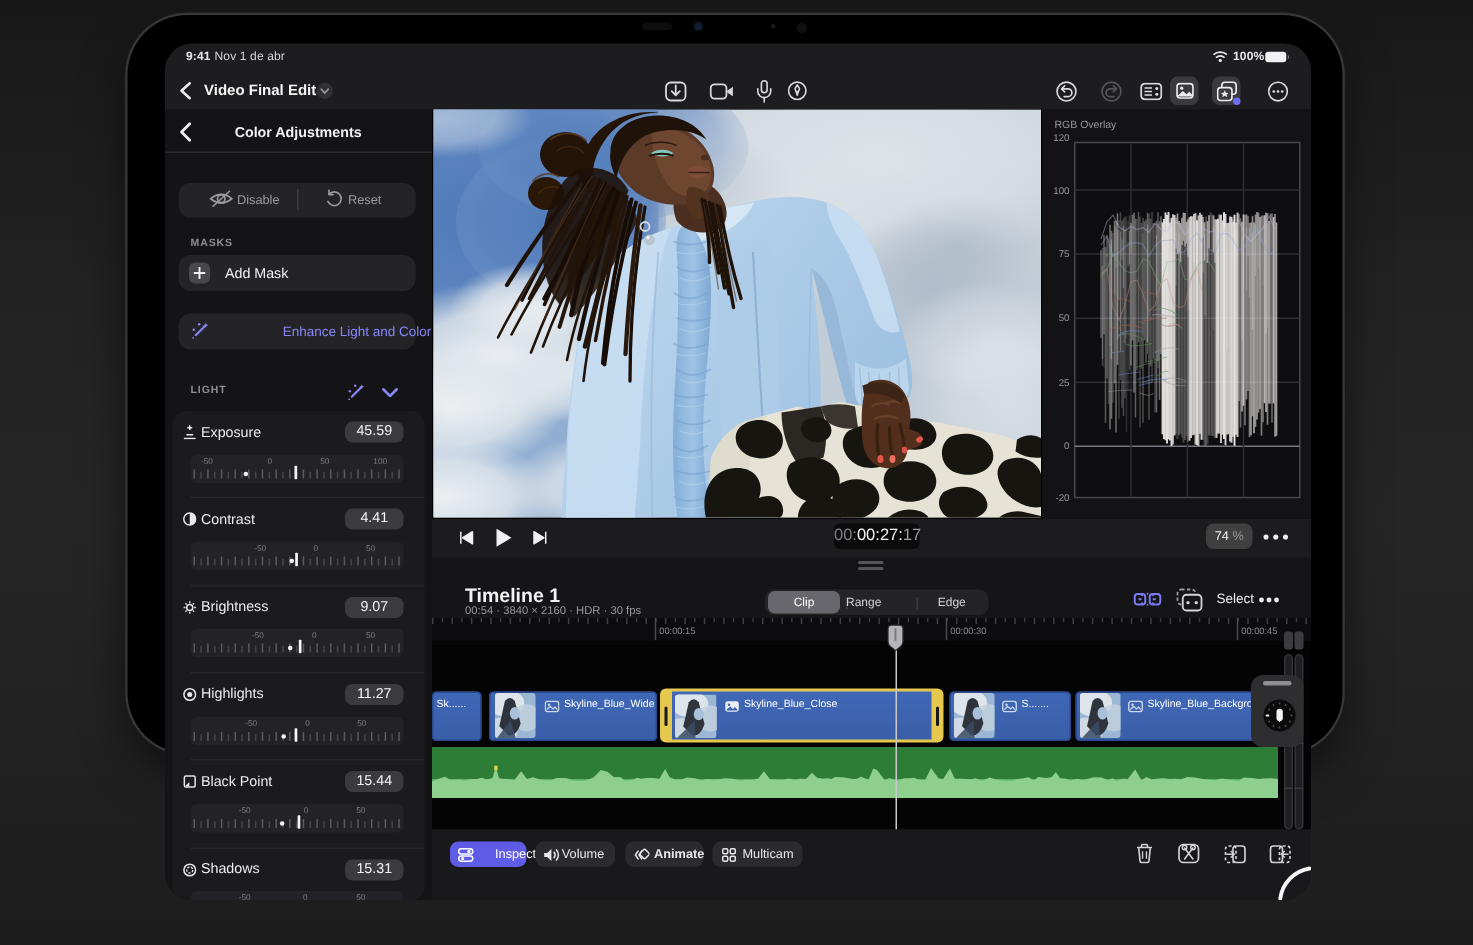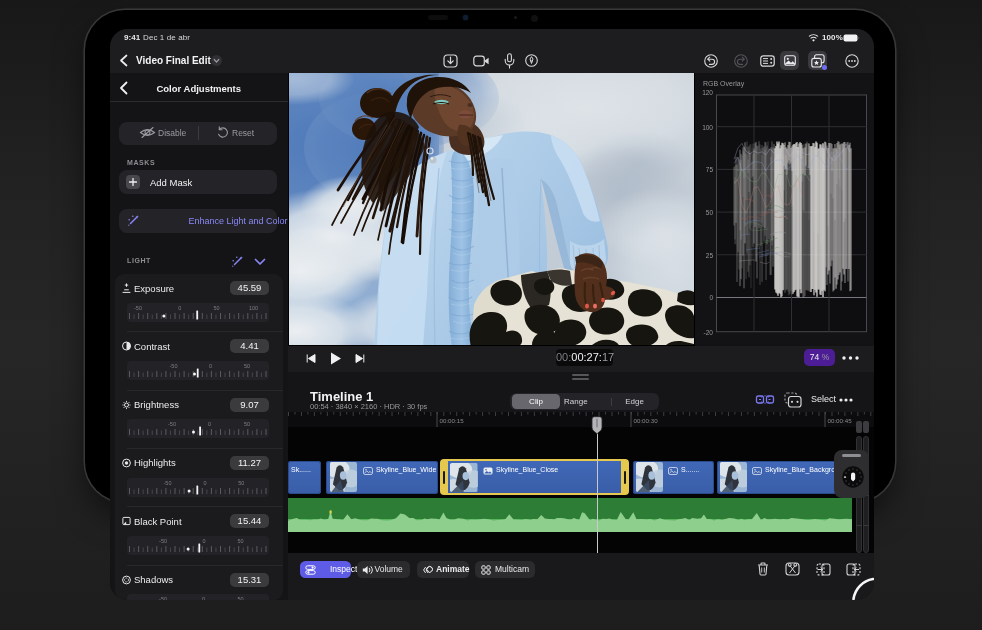--- a/index.html
+++ b/index.html
@@ -41,21 +41,21 @@
 </head>
 <body>
 <div id="device">
   <div class="camdot" style="left:343px;top:5px;width:20px;height:5px;background:#0d0d0d;border-radius:3px;"></div>
     <div class="camdot" style="left:378px;top:5px;width:5px;height:5px;background:#101c30;box-shadow:0 0 1.5px #1d3250;"></div>
     <div class="camdot" style="left:429px;top:6px;width:3px;height:3px;background:#1a1a1a;"></div>
     <div class="camdot" style="left:446px;top:4.5px;width:7px;height:7px;background:#101010;"></div>
   <div id="screen">
     <div id="topbar"></div>
 <div class="stxt" style="left:14px;top:4px;">9:41</div>
-<div class="stxt" style="left:33px;top:4px;font-weight:400;color:#d8d8da;">Dec 1 de abr</div>
+<div class="stxt" style="left:33px;top:4px;font-weight:400;color:#d8d8da;">Nov 1 de abr</div>
 <svg class="abs" style="left:698px;top:3.5px;" width="11" height="9" viewBox="0 0 11 9">
         <path d="M1 3.4 A7 7 0 0 1 10 3.4" fill="none" stroke="#e8e8ea" stroke-width="1.1"></path>
         <path d="M2.6 5.4 A4.6 4.6 0 0 1 8.4 5.4" fill="none" stroke="#e8e8ea" stroke-width="1.1"></path>
         <circle cx="5.5" cy="7.3" r="1.1" fill="#e8e8ea"></circle>
       </svg>
 <div class="stxt" style="left:712px;top:4px;">100%</div>
 <svg class="abs" style="left:733px;top:4.5px;" width="17" height="8" viewBox="0 0 17 8">
         <rect x="0.5" y="0.5" width="14" height="7" rx="2" fill="#f2f2f4"></rect>
         <path d="M15.6 2.6 q1.3 1.4 0 2.8 z" fill="#9a9a9e"></path>
       </svg>
@@ -870,21 +870,21 @@
 <svg class="abs" style="left:196px;top:324px;" width="10" height="11" viewBox="0 0 10 11">
         <path d="M1.2 1.5 V9.5 M9 1.5 L2.5 5.5 L9 9.5 Z" fill="#f0f0f2" stroke="#f0f0f2" stroke-width="1" stroke-linejoin="round"></path>
       </svg>
 <svg class="abs" style="left:219px;top:321.5px;" width="13" height="15" viewBox="0 0 13 15">
         <path d="M2 1.5 L12 7.5 L2 13.5 Z" fill="#f0f0f2"></path>
       </svg>
 <svg class="abs" style="left:245px;top:324px;" width="10" height="11" viewBox="0 0 10 11">
         <path d="M8.8 1.5 V9.5 M1 1.5 L7.5 5.5 L1 9.5 Z" fill="#f0f0f2" stroke="#f0f0f2" stroke-width="1" stroke-linejoin="round"></path>
       </svg>
 <div class="abs" style="left:446px;top:319.5px;width:57px;height:17px;background:#0a0a0b;border-radius:4px;text-align:center;font-size:11px;line-height:17px;color:#f2f2f4;"><span style="color:#7e7e84;">00:</span>00:27:<span style="color:#9a9aa0;">17</span></div>
-<div class="abs" style="left:694px;top:319.5px;width:31px;height:17px;background:#4c1d95;border-radius:5px;text-align:center;font-size:8.5px;line-height:17px;color:#f2f2f4;">74 <span style="color:#9a9aa0;">%</span></div>
+<div class="abs" style="left:694px;top:319.5px;width:31px;height:17px;background:#404040;border-radius:5px;text-align:center;font-size:8.5px;line-height:17px;color:#f2f2f4;">74 <span style="color:#9a9aa0;">%</span></div>
 <svg class="abs" style="left:732px;top:326.5px;" width="17" height="4" viewBox="0 0 17 4">
         <circle cx="2" cy="2" r="1.7" fill="#f0f0f2"></circle>
         <circle cx="8.5" cy="2" r="1.7" fill="#f0f0f2"></circle>
         <circle cx="15" cy="2" r="1.7" fill="#f0f0f2"></circle>
       </svg>
     <div id="tlheader"></div>
 <div class="abs" style="left:462px;top:345px;width:17px;height:2px;background:#55555a;border-radius:1px;"></div>
 <div class="abs" style="left:462px;top:348.5px;width:17px;height:2px;background:#55555a;border-radius:1px;"></div>
 <div class="abs" style="left:200px;top:360px;color:#f2f2f4;font-size:13px;font-weight:700;">Timeline 1</div>
 <div class="abs" style="left:200px;top:372.5px;color:#98989d;font-size:7.5px;">00:54 · 3840 × 2160 · HDR · 30 fps</div>

